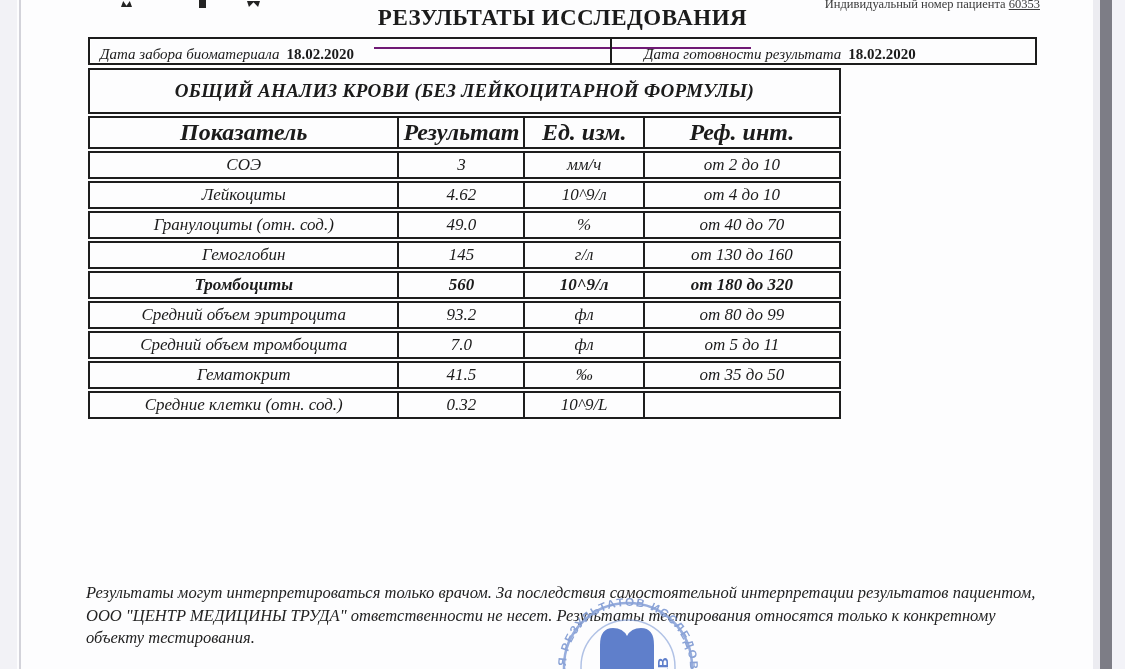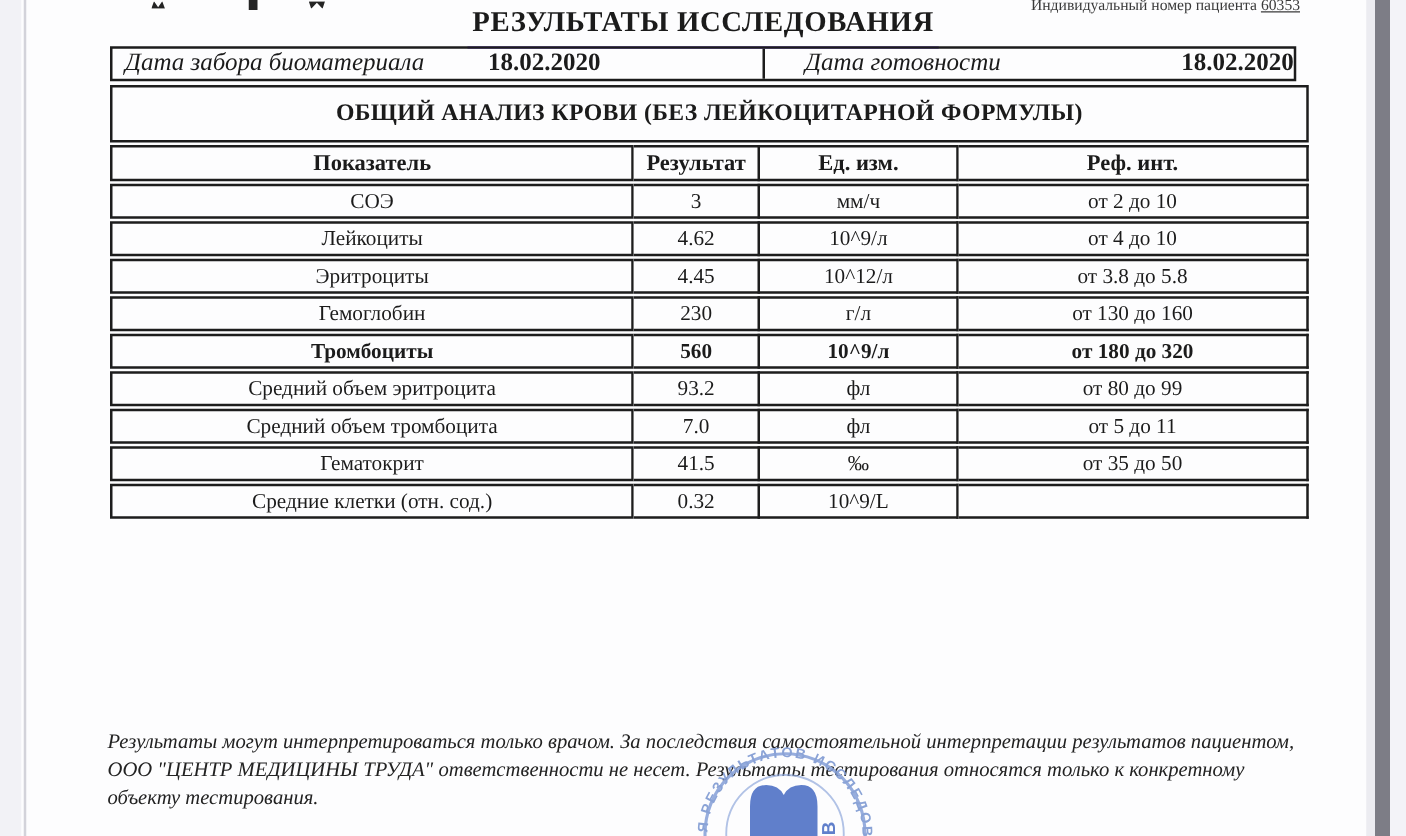--- a/index.html
+++ b/index.html
@@ -28,51 +28,51 @@
 
   .patient-no{
     position:absolute;right:85px;top:-3px;
     font-size:12.5px;color:#3a3a3a;white-space:nowrap;
   }
   .patient-no .num{text-decoration:underline;}
 
   .title-wrap{position:absolute;left:0;top:5px;width:1125px;text-align:center;}
   .title{
     display:inline-block;font-size:23px;font-weight:bold;letter-spacing:.5px;
-    border-bottom:2px solid #8b5cf6;padding:0 4px 6px 4px;
+    border-bottom:2px solid #701a75;padding:0 4px 16px 4px;
   }
 
   
   .date-box{
     position:absolute;left:88px;top:37px;width:945px;height:24px;
     border:2px solid #1c1c1c;display:flex;
     box-shadow:0 0 0 1px #fff inset;
   }
-  .date-cell{flex:0 0 auto;display:flex;align-items:flex-start;padding-left:10px;font-size:20px;gap:44px;}
+  .date-cell{flex:0 0 auto;display:flex;align-items:flex-end;padding-left:10px;font-size:15px;}
   .date-cell.c1{width:510px;border-right:2px solid #1c1c1c;}
   .date-cell.c2{flex:1;padding-left:32px;}
   .date-label{font-style:italic;margin-right:7px;}
   .date-value{font-weight:bold;}
 
   
   table.results{
-    position:absolute;left:88px;top:66px;width:959px;
-    border-collapse:separate;border-spacing:0 2px;
+    position:absolute;left:88px;top:66px;width:753px;
+    border-collapse:separate;border-spacing:0 2px;font-style:italic;
   }
   table.results td, table.results th{
     border:2px solid #1d1d1d;
     background:#fdfdfe;
     text-align:center;
     font-size:17px;
     padding:1px 4px;
     height:22px;
   }
   table.results td:not(:first-child), table.results th:not(:first-child){border-left:none;}
   tr.section-row th{height:40px;font-size:19px;font-weight:bold;letter-spacing:.3px;}
-  tr.cols-row th{font-weight:bold;font-size:18px;height:23px;}
+  tr.cols-row th{font-weight:bold;font-size:24px;height:23px;}
   tr.out-of-range td{font-weight:bold;}
   td.multiline{line-height:1.22;padding-top:3px;padding-bottom:3px;}
 
   .disclaimer{
     position:absolute;left:86px;top:582px;width:952px;
     font-style:italic;font-size:16.5px;line-height:1.37;color:#222;
   }
 
   .stamp{
     position:absolute;left:528px;top:597px;width:200px;height:80px;
@@ -137,28 +137,28 @@
       <td>мм/ч</td>
       <td>от 2 до 10</td>
     </tr>
     <tr>
       <td>Лейкоциты</td>
       <td>4.62</td>
       <td>10^9/л</td>
       <td>от 4 до 10</td>
     </tr>
     <tr>
-      <td>Эритроциты</td>
-      <td>4.45</td>
-      <td>10^12/л</td>
-      <td>от 3.8 до 5.8</td>
+      <td>Гранулоциты (отн. сод.)</td>
+      <td>49.0</td>
+      <td>%</td>
+      <td>от 40 до 70</td>
     </tr>
     <tr>
       <td>Гемоглобин</td>
-      <td>230</td>
+      <td>145</td>
       <td>г/л</td>
       <td>от 130 до 160</td>
     </tr>
     <tr class="out-of-range">
       <td>Тромбоциты</td>
       <td>560</td>
       <td>10^9/л</td>
       <td>от 180 до 320</td>
     </tr>
     <tr>

